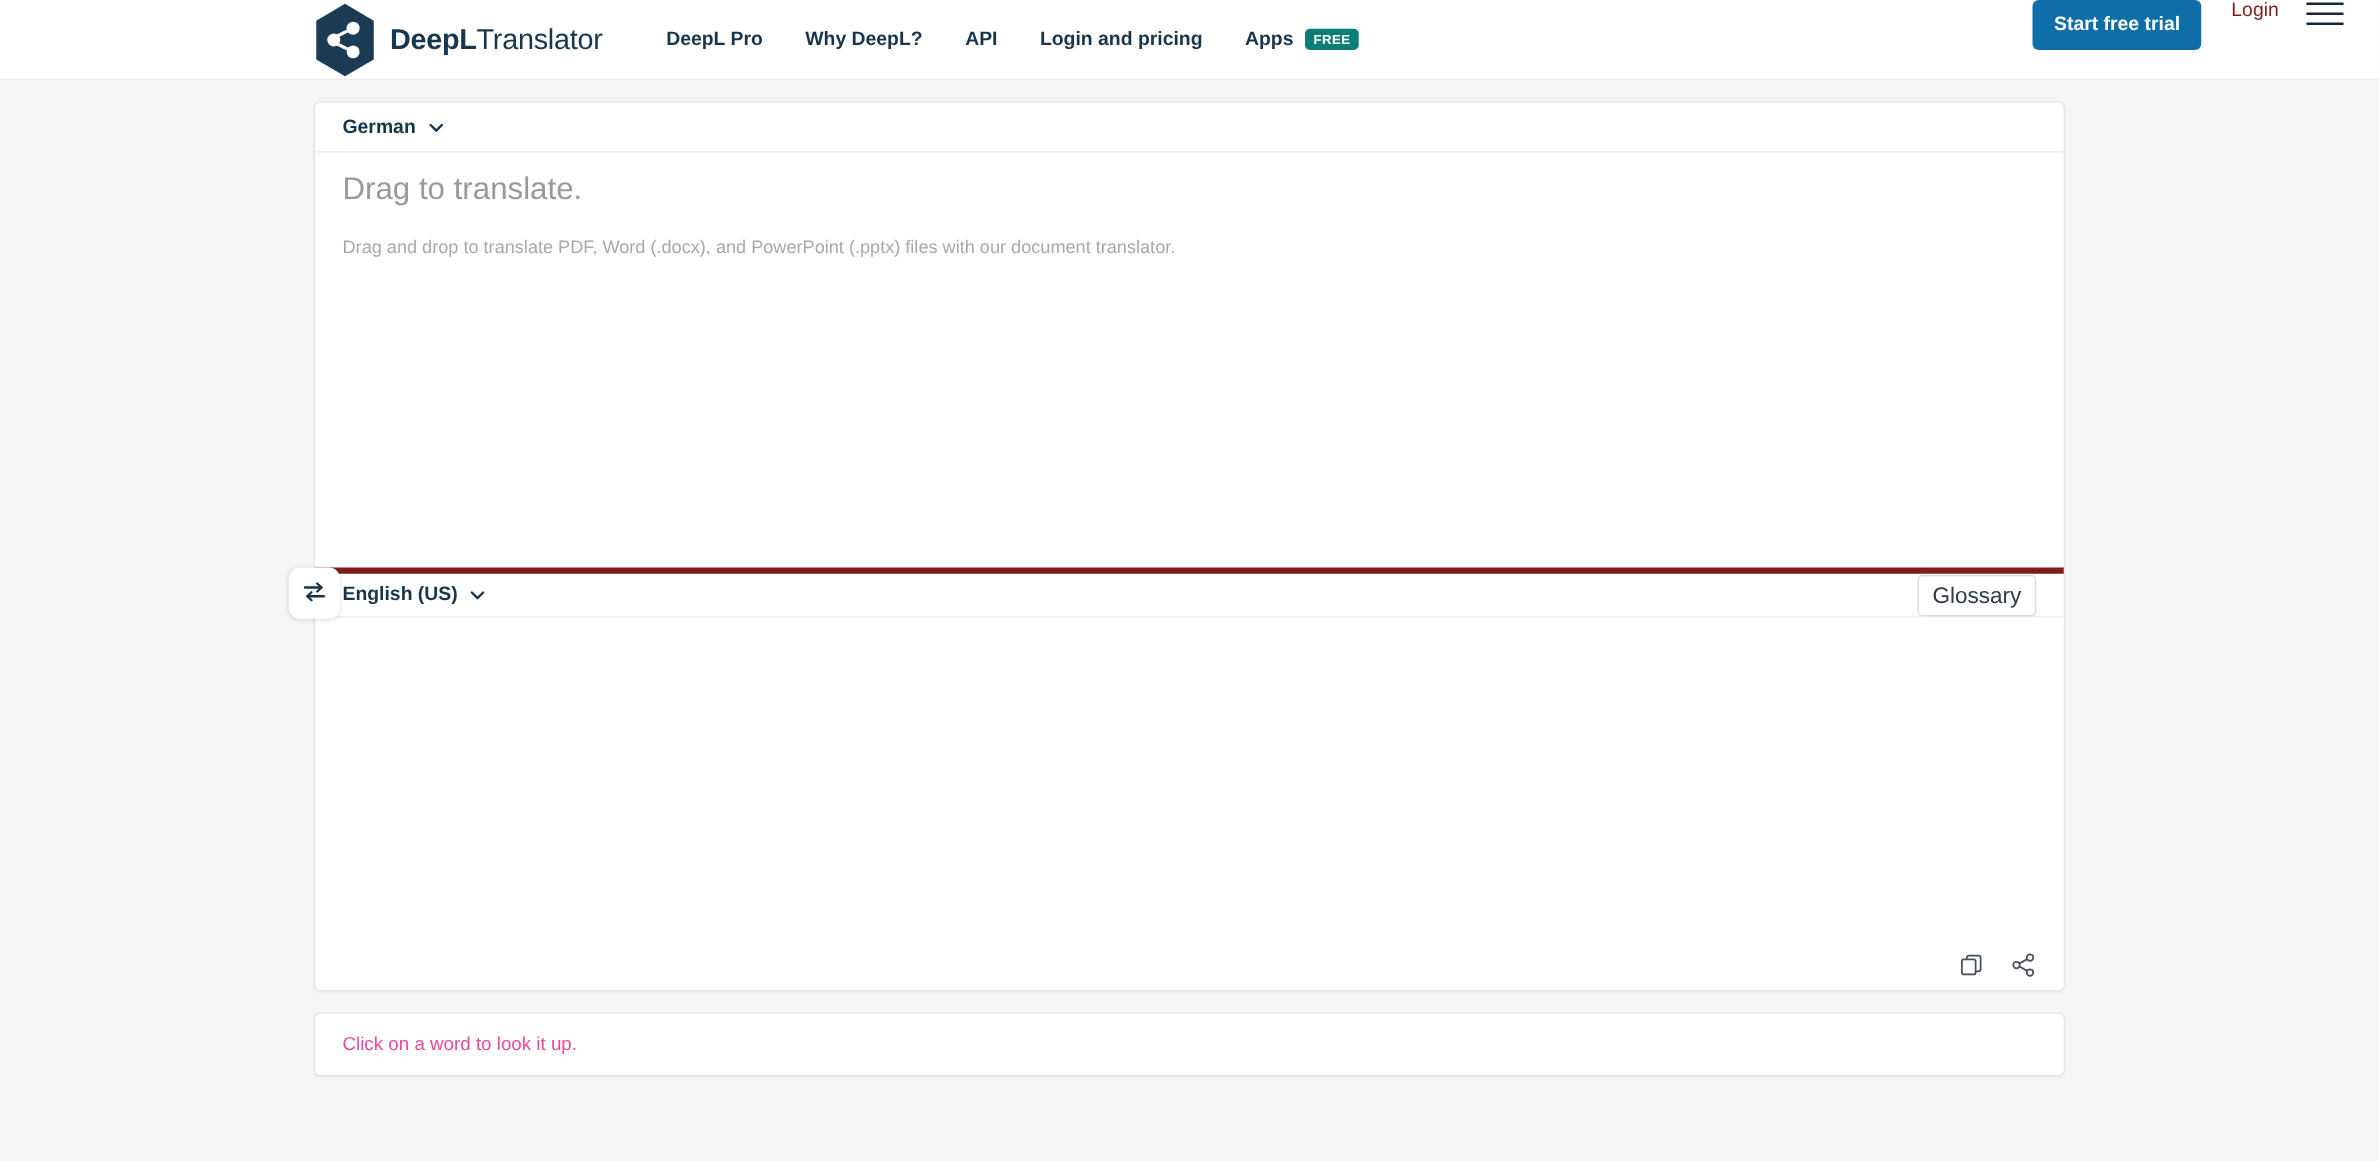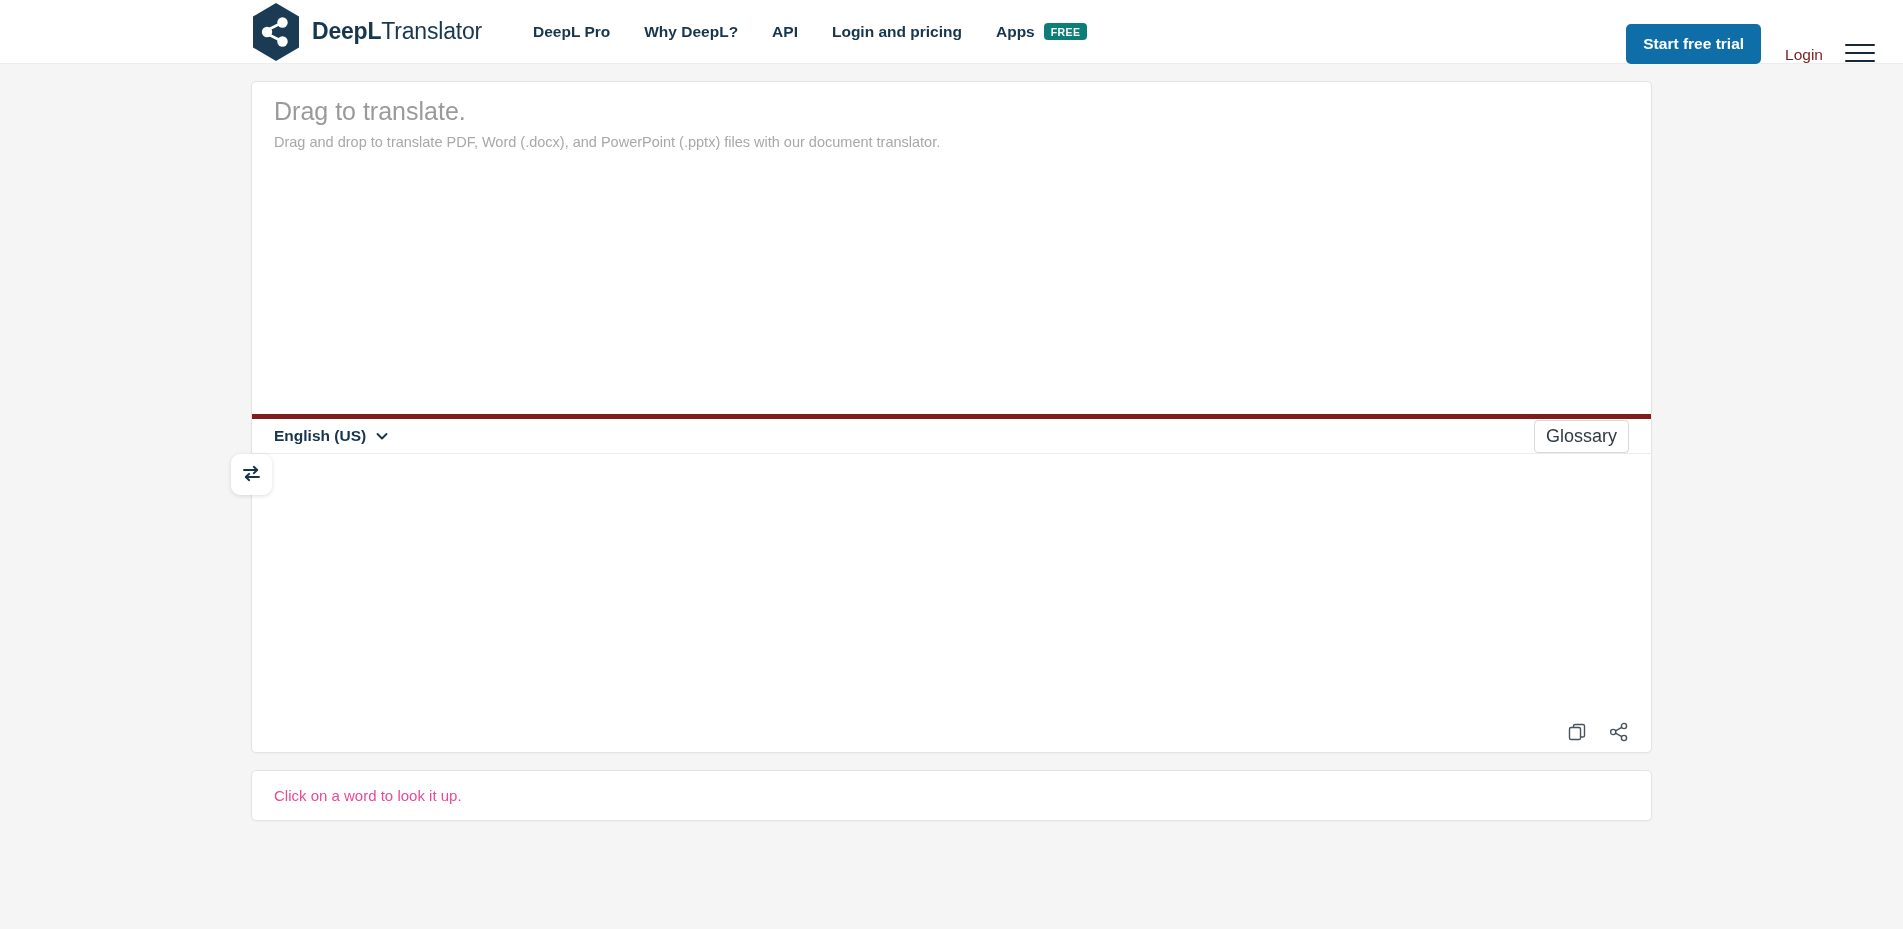--- a/index.html
+++ b/index.html
@@ -76,21 +76,21 @@
     line-height: 1;
     text-align: right;
   }
 
   .header-right {
     position: absolute;
     right: 28px;
     top: 0;
     height: 64px;
     display: flex;
-    align-items: flex-end;
+    align-items: flex-start;
     gap: 0;
     padding-left: 48px;
   }
   .btn-trial {
     background: #0f6ea7;
     color: #ffffff;
     border: none;
     border-radius: 5px;
     font-size: 15.5px;
     font-weight: 700;
@@ -185,21 +185,21 @@
   }
   .ph-main {
     font-size: 25px;
     color: #9a9a9a;
     line-height: 1.2;
     font-weight: 400;
   }
   .ph-sub {
     font-size: 14.5px;
     color: #a8a8a8;
-    margin-top: 8px;
+    margin-top: 24px;
   }
 
   .target-area {
     height: 298px;
     padding: 14px 22px;
     position: relative;
   }
   .target-actions {
     position: absolute;
     right: 22px;
@@ -299,20 +299,30 @@
       <i></i>
       <i></i>
     </div>
   </div>
 </div>
 
 <div class="main">
 
   <div class="translator-card">
 
+    <div class="lang-bar">
+      <button class="lang-select">
+        <span>German</span>
+        <span class="chev">
+          <svg width="14" height="14" viewBox="0 0 14 14" xmlns="http://www.w3.org/2000/svg">
+            <path d="M2.5 5 L7 9.5 L11.5 5" stroke="#16354c" stroke-width="1.9" fill="none" stroke-linecap="round" stroke-linejoin="round"></path>
+          </svg>
+        </span>
+      </button>
+    </div>
 
     <div class="source-area">
       <div class="ph-main">Drag to translate.</div>
       <div class="ph-sub">Drag and drop to translate PDF, Word (.docx), and PowerPoint (.pptx) files with our document translator.</div>
     </div>
 
     <div class="lang-bar" style="border-top:5px solid #7f1d1d;">
       <button class="lang-select">
         <span>English (US)</span>
         <span class="chev">

